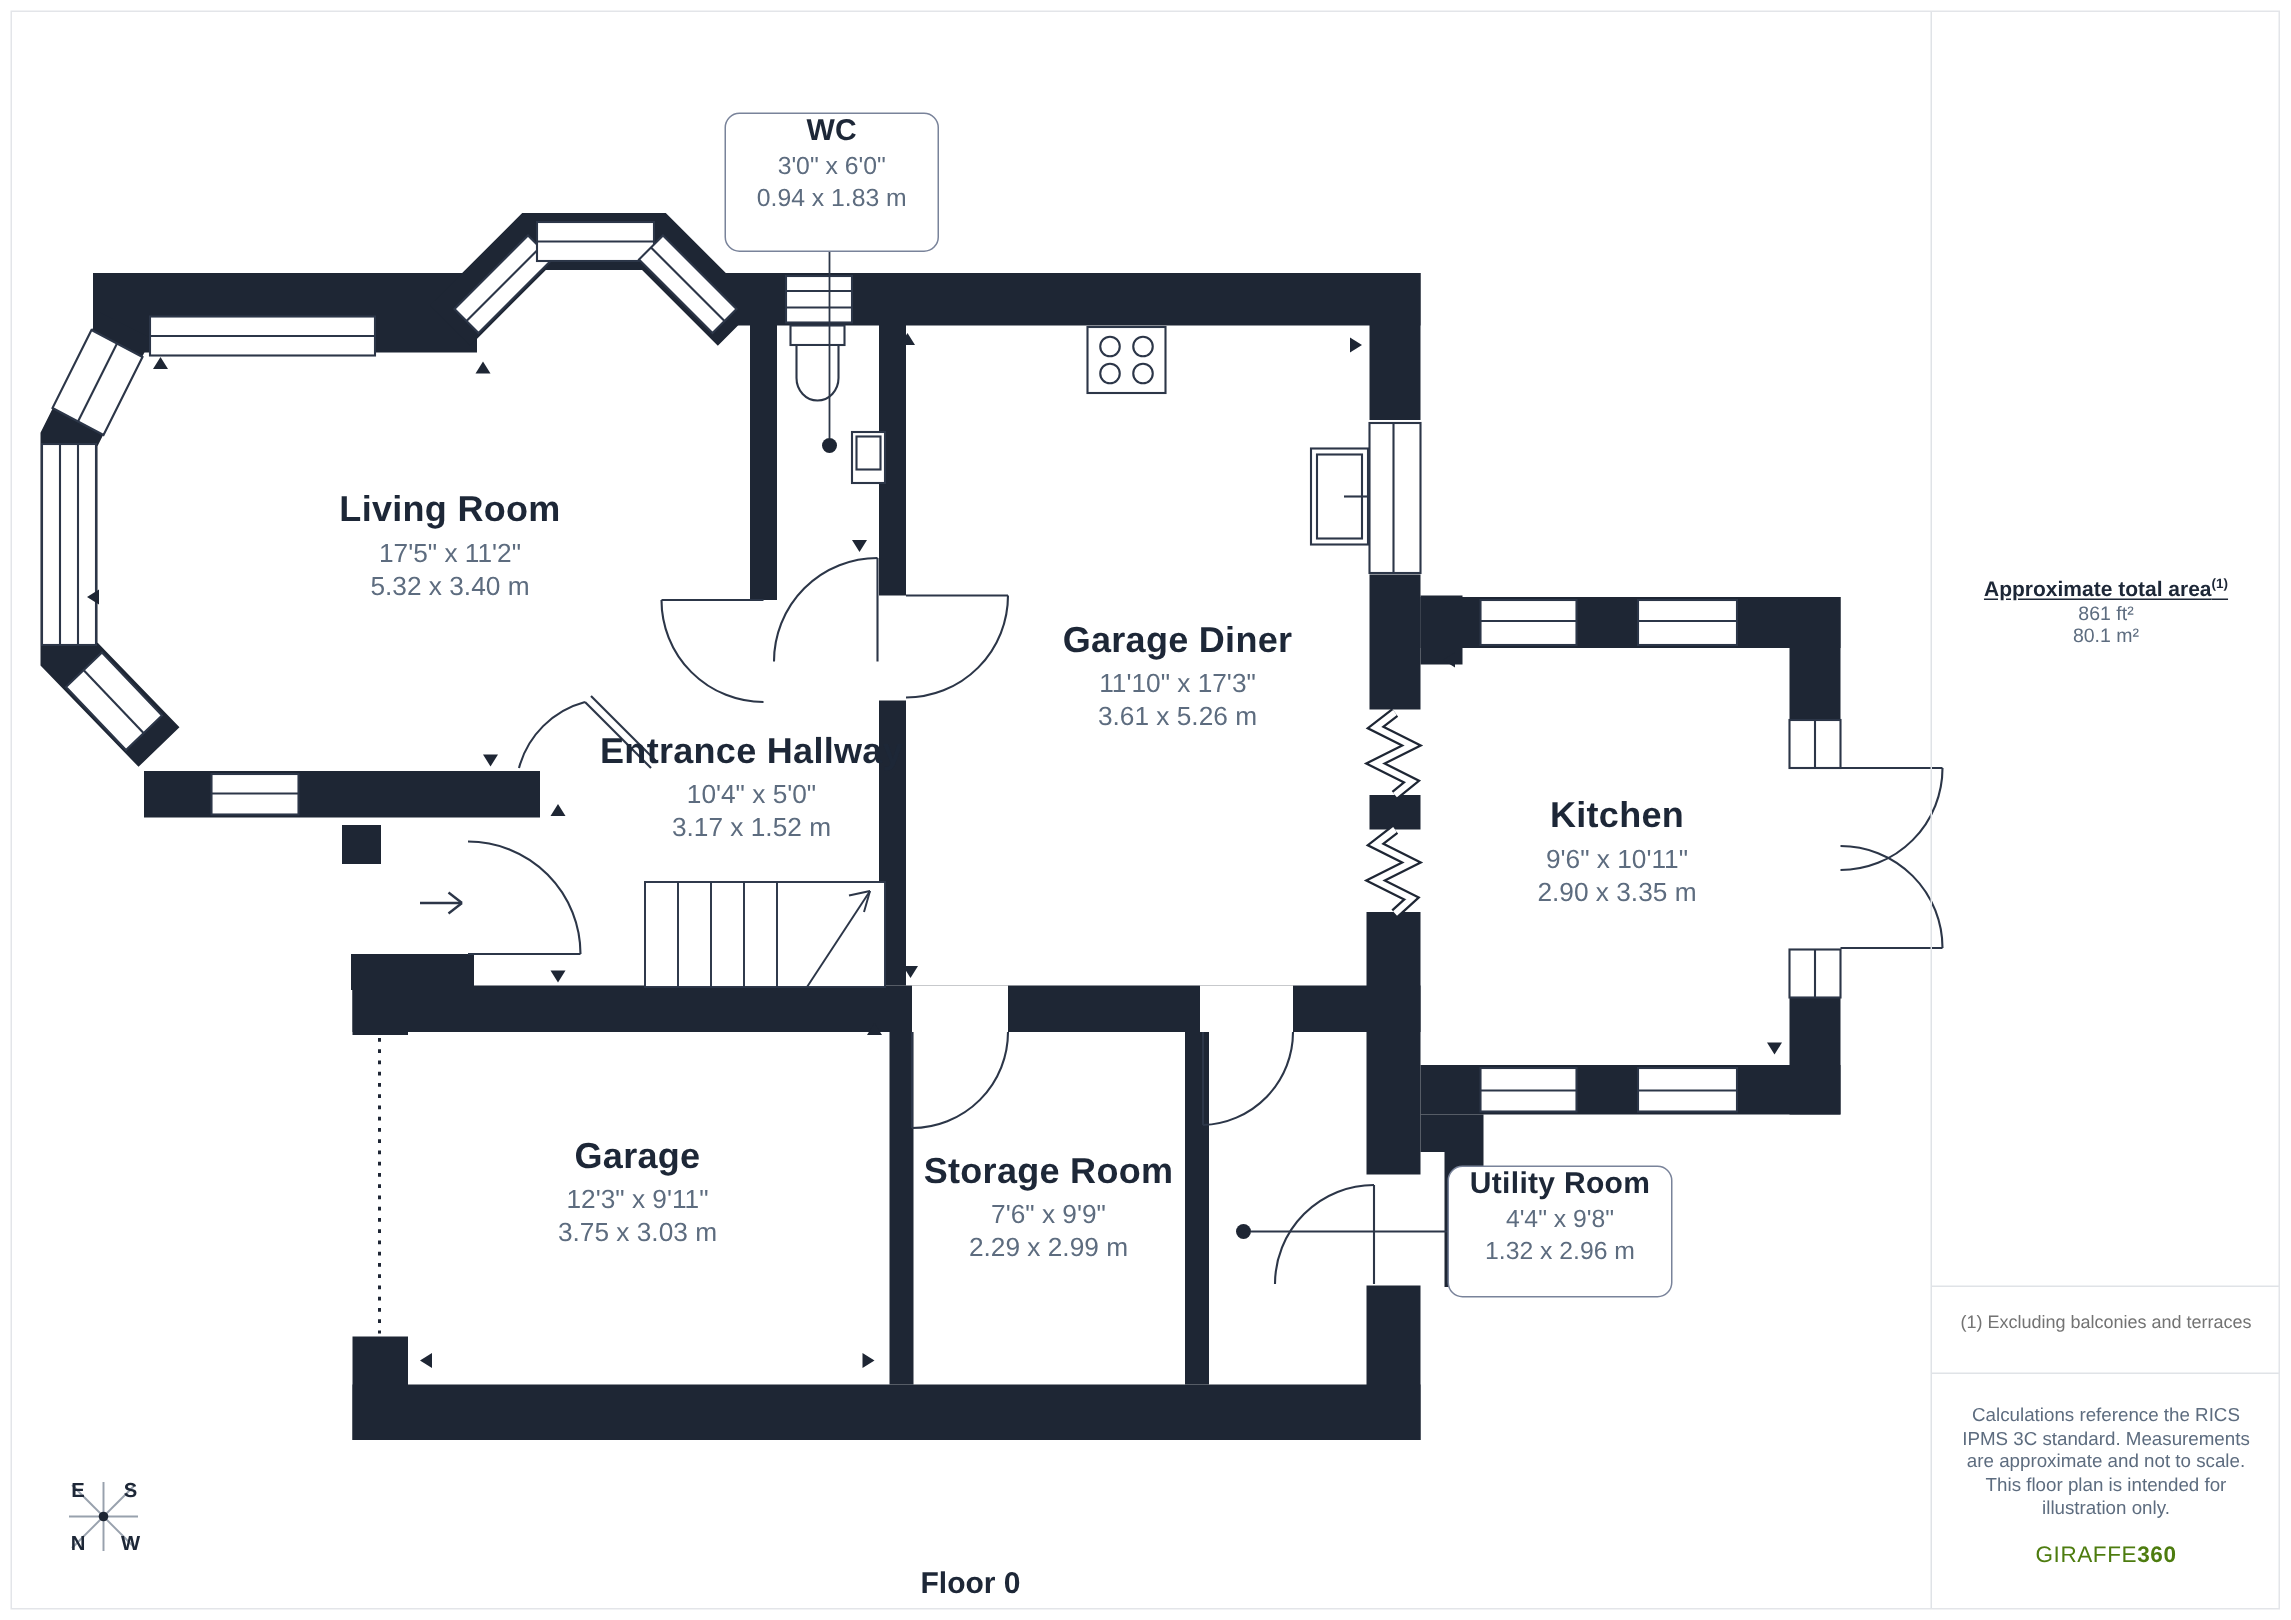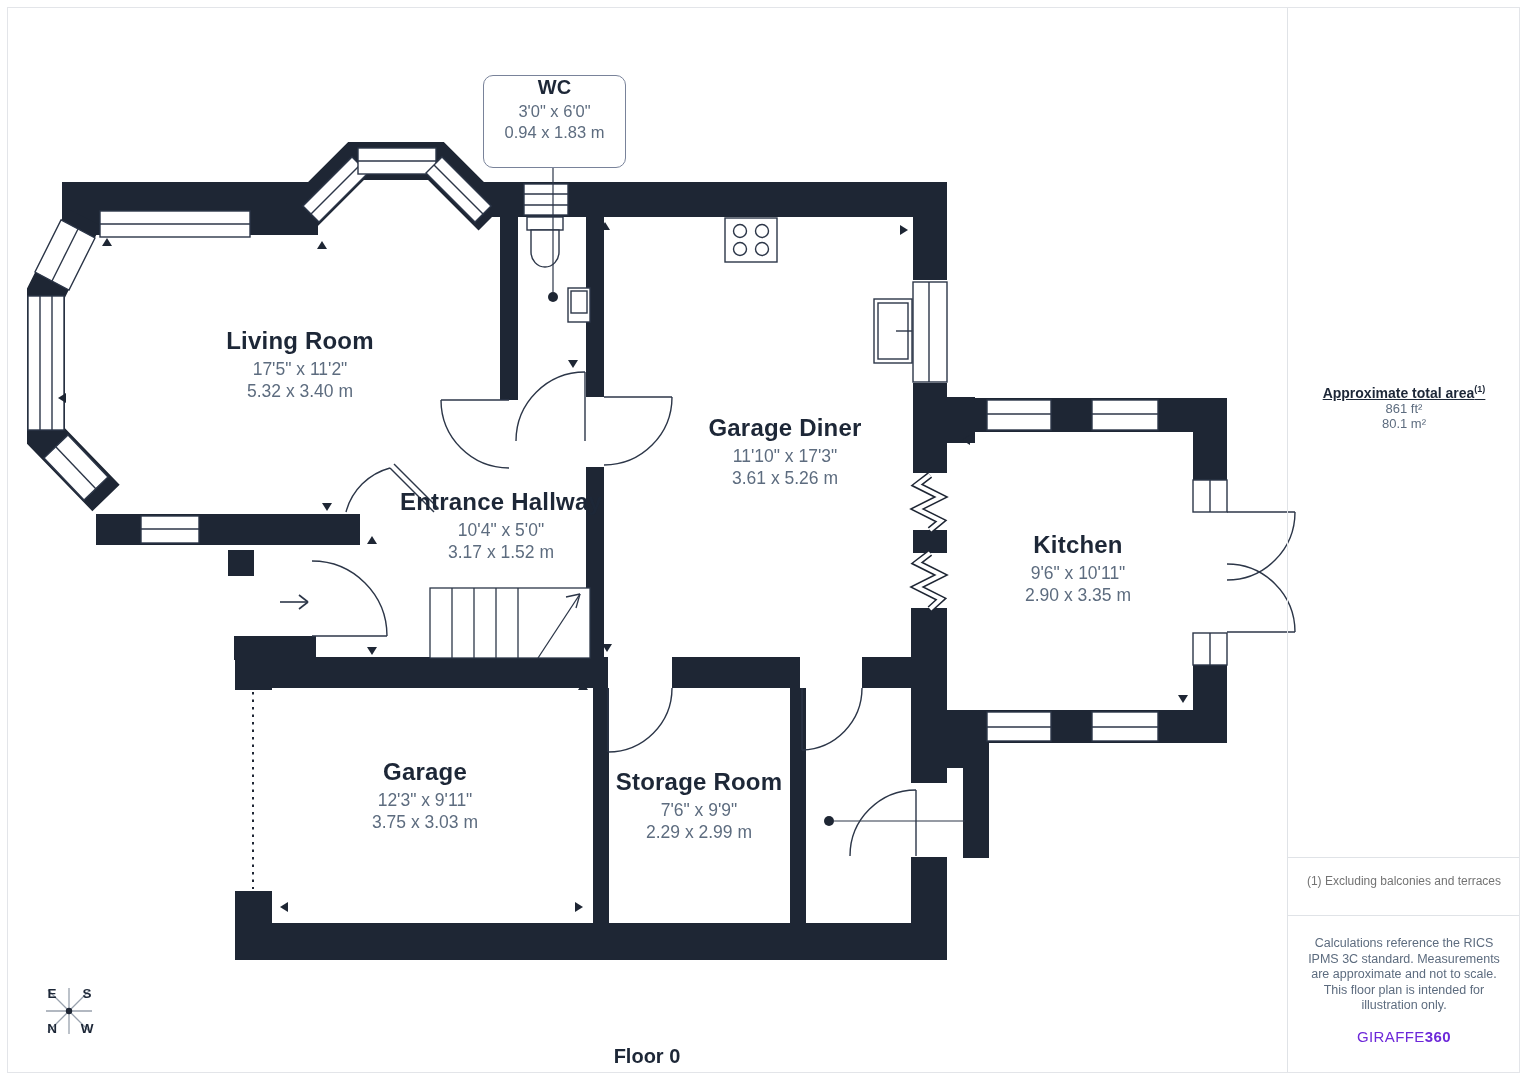--- a/index.html
+++ b/index.html
@@ -19,21 +19,21 @@
   .callout .room-name{font-size:20px;}
   .callout .room-dims{font-size:16.5px;line-height:21px;margin-top:2px;}
   .sb-title{font-size:14px;font-weight:700;color:#1d2737;text-decoration:underline;}
   .sb-sup{font-size:9px;vertical-align:super;font-weight:700;}
   .sb-val{font-size:13px;color:#5d6c7f;margin-top:0;}
   .sb-note{position:absolute;left:1288px;top:874px;width:232px;text-align:center;
            font-size:12px;color:#737373;}
   .sb-disclaimer{position:absolute;left:1300px;top:936px;width:208px;text-align:center;
            font-size:12.5px;line-height:15.5px;color:#5d6c7f;}
   .sb-brand{position:absolute;left:1288px;top:1028px;width:232px;text-align:center;
-           font-size:15px;color:#6d28d9;letter-spacing:.4px;}
+           font-size:15px;color:#4d7c0f;letter-spacing:.4px;}
   .sb-brand .bold{font-weight:700;}
   #area-block{position:absolute;left:1288px;top:384px;width:232px;text-align:center;}
   #floor-label{position:absolute;left:560px;top:1045px;width:174px;text-align:center;
            font-size:20px;font-weight:700;color:#1d2737;}
 </style>
 </head>
 <body>
 
 <div id="screen">
 
@@ -343,20 +343,27 @@
   </div>
 
   <div class="callout" style="left:483px;top:75px;width:143px;height:93px;">
     <div class="room-name">WC</div>
     <div class="room-dims">
       <div>3'0" x 6'0"</div>
       <div>0.94 x 1.83 m</div>
     </div>
   </div>
 
+  <div class="callout" style="left:965px;top:777px;width:150px;height:88px;">
+    <div class="room-name">Utility Room</div>
+    <div class="room-dims">
+      <div>4'4" x 9'8"</div>
+      <div>1.32 x 2.96 m</div>
+    </div>
+  </div>
 
   <div class="vdivider"></div>
 
   <div id="area-block">
     <div class="sb-title"><span>Approximate total area</span><span class="sb-sup">(1)</span></div>
     <div class="sb-val">861 ft²</div>
     <div class="sb-val">80.1 m²</div>
   </div>
 
   <div class="hdivider" style="top:857px;"></div>

